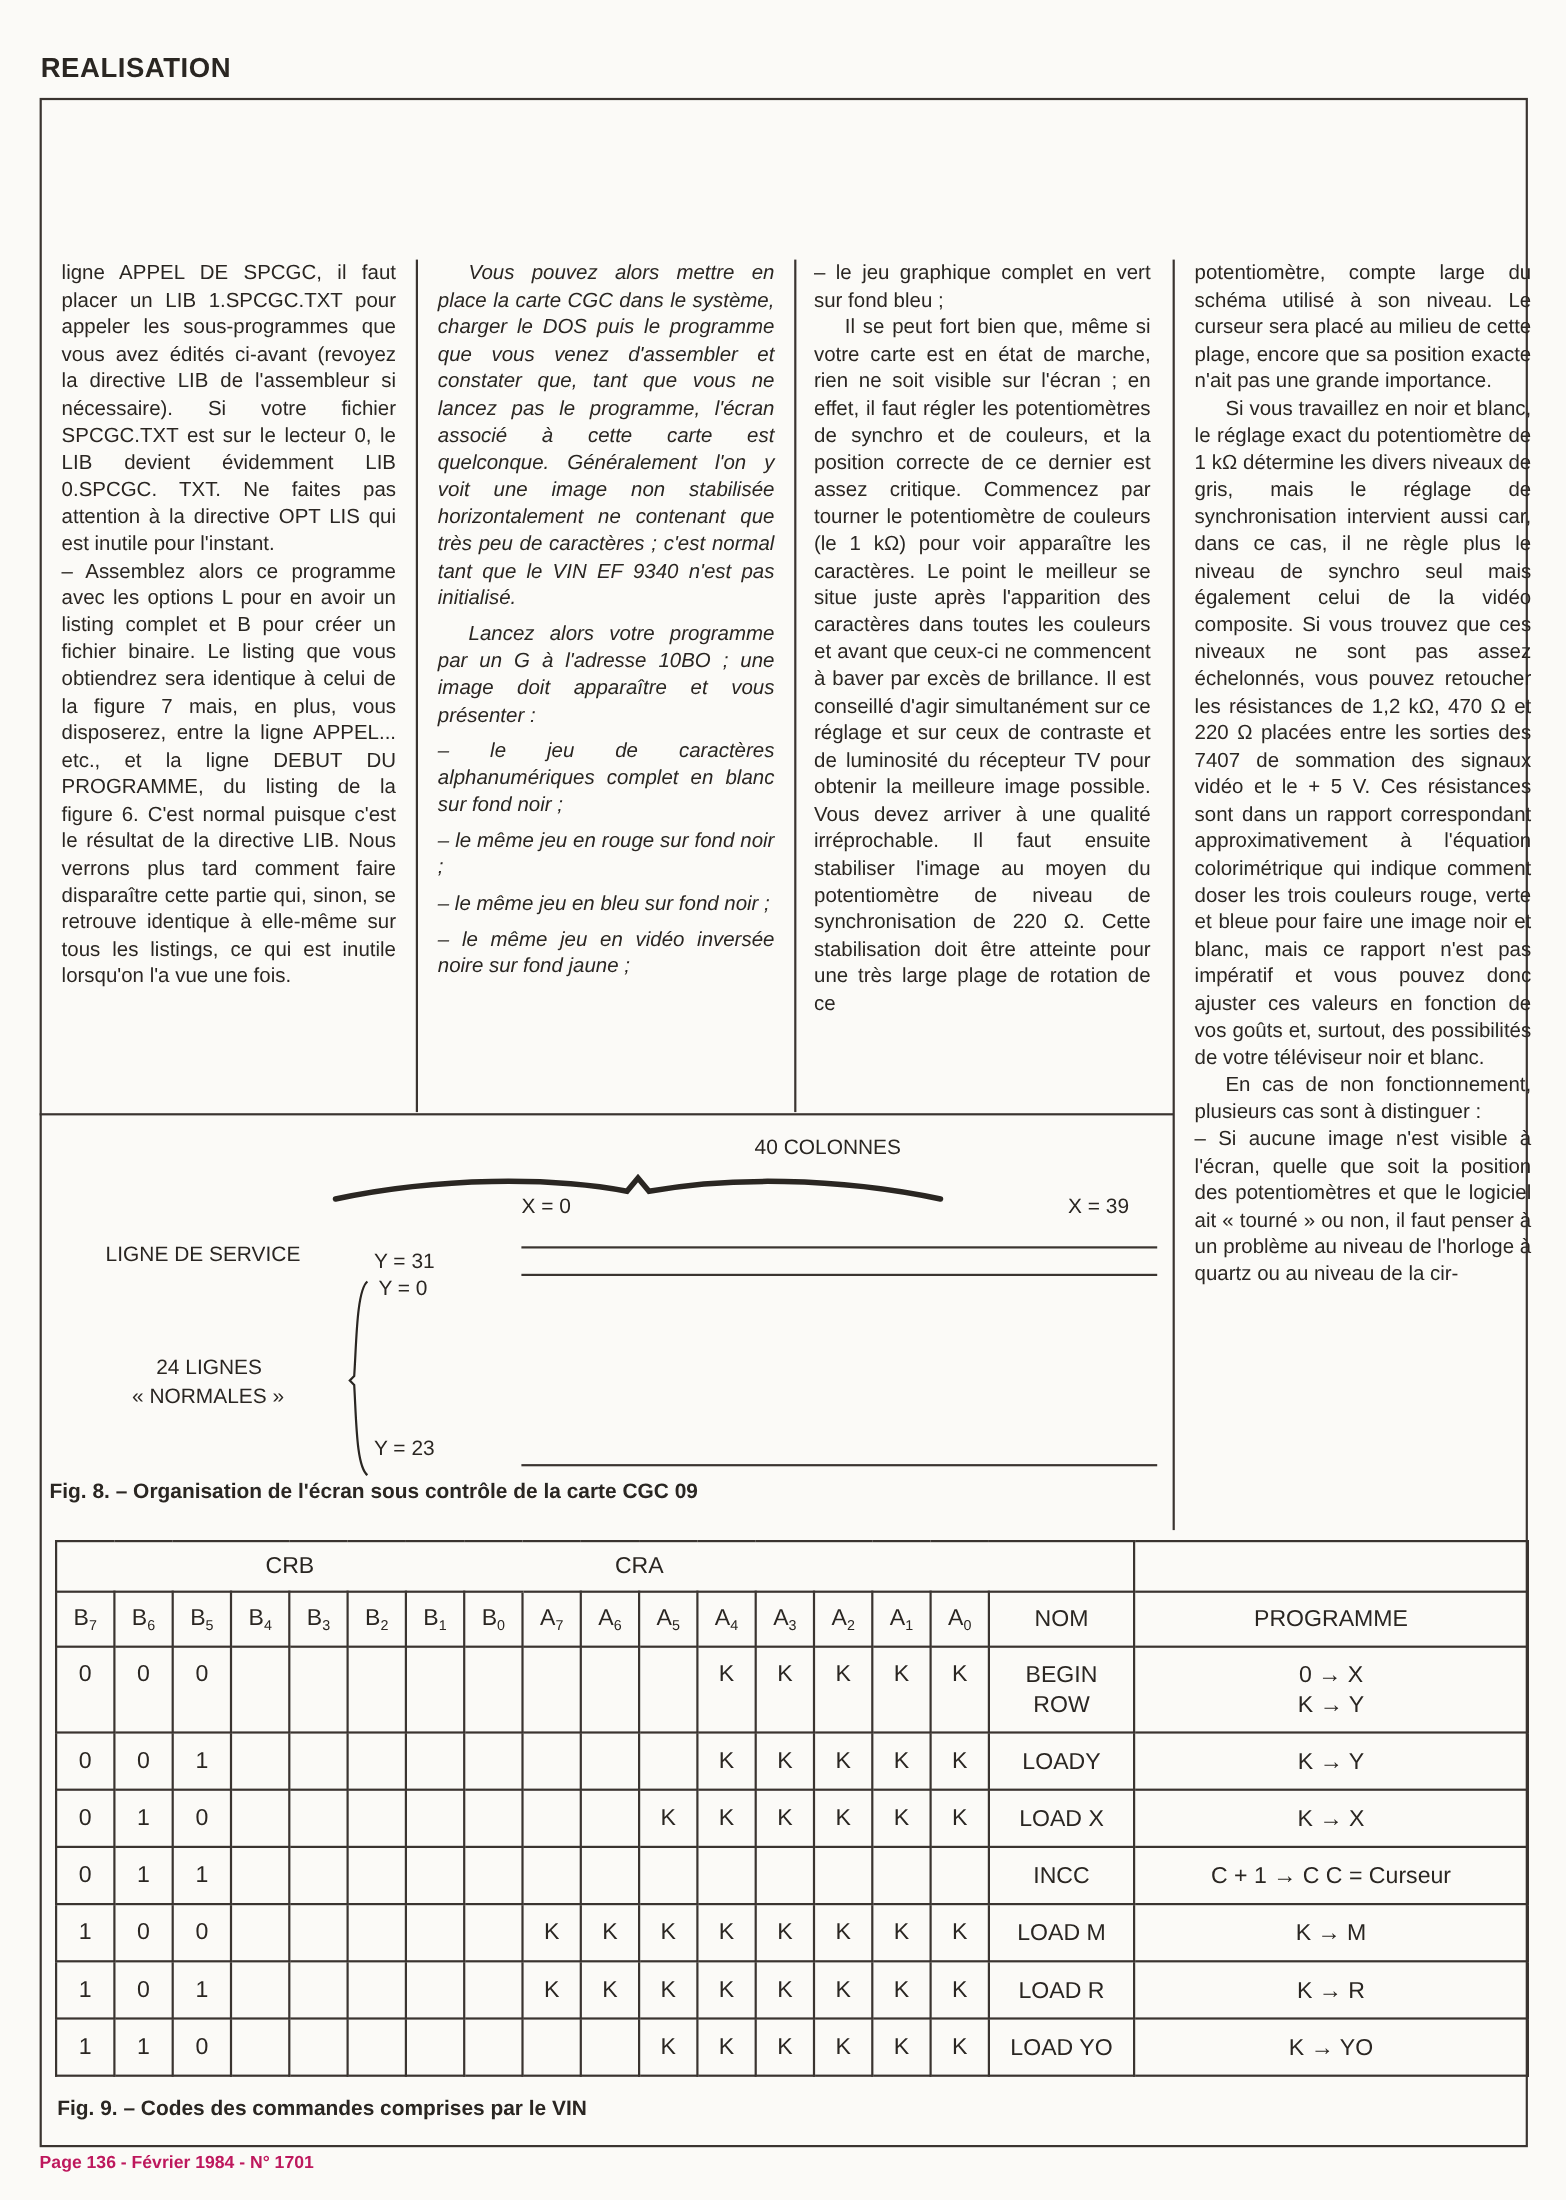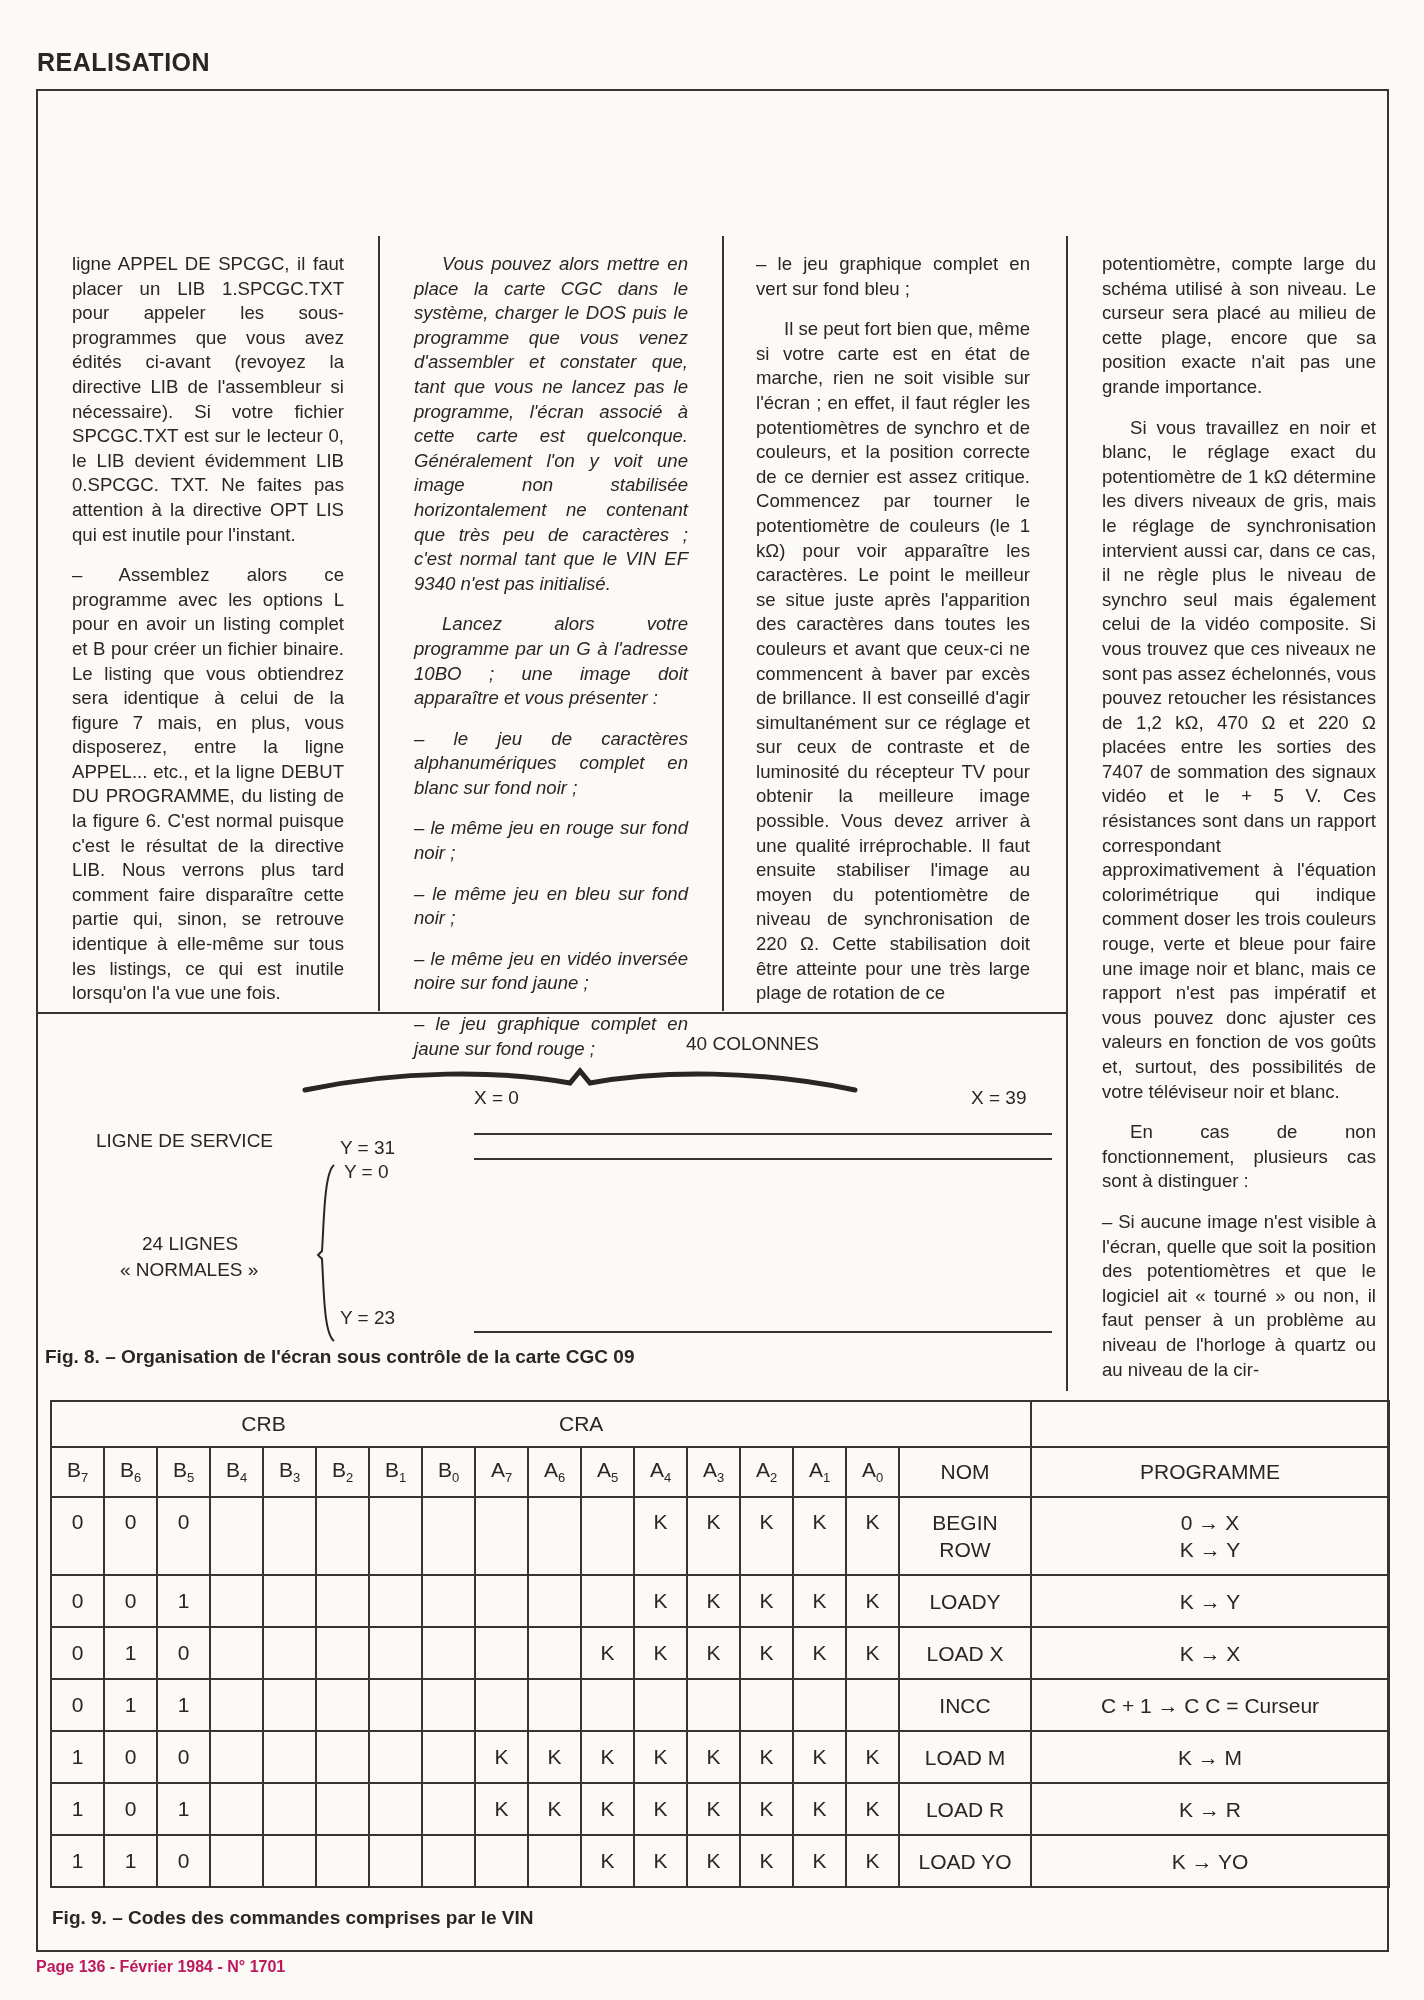--- a/index.html
+++ b/index.html
@@ -14,21 +14,21 @@
   }
   .frame {
     position: absolute; left: 36px; top: 89px; width: 1353px; height: 1863px;
     border-top: 2px solid #3a3430; border-left: 2px solid #3a3430; border-right: 2px solid #3a3430;
     border-bottom: 2px solid #3a3430; box-sizing: border-box;
   }
   .col {
     position: absolute; font-size: 18.6px; line-height: 24.6px; text-align: justify;
     hyphens: manual; color: #2a2622;
   }
-  .col p { margin: 16px; }
+  .col p { margin: 0; }
   .col p.indent { text-indent: 28px; }
   .col p.gap { margin-top: 8px; }
   .col1 { left: 56px; top: 236px; width: 304px; }
   .col2 { left: 398px; top: 236px; width: 306px; font-style: italic; }
   .col3 { left: 740px; top: 236px; width: 306px; }
   .col4 { left: 1086px; top: 236px; width: 306px; }
   .vrule { position: absolute; width: 2px; background: #3a3430; }
   .hrule { position: absolute; height: 2px; background: #3a3430; }
 
   
@@ -71,21 +71,20 @@
   <p>ligne APPEL DE SPCGC, il faut placer un LIB 1.SPCGC.TXT pour appeler les sous-programmes que vous avez édités ci-avant (revoyez la directive LIB de l'assembleur si nécessaire). Si votre fichier SPCGC.TXT est sur le lecteur 0, le LIB devient évidemment LIB 0.SPCGC. TXT. Ne faites pas attention à la directive OPT LIS qui est inutile pour l'instant.</p>
   <p>– Assemblez alors ce programme avec les options L pour en avoir un listing complet et B pour créer un fichier binaire. Le listing que vous obtiendrez sera identique à celui de la figure 7 mais, en plus, vous disposerez, entre la ligne APPEL... etc., et la ligne DEBUT DU PROGRAMME, du listing de la figure 6. C'est normal puisque c'est le résultat de la directive LIB. Nous verrons plus tard comment faire disparaître cette partie qui, sinon, se retrouve identique à elle-même sur tous les listings, ce qui est inutile lorsqu'on l'a vue une fois.</p>
 </div>
 <div class="col col2">
   <p class="indent">Vous pouvez alors mettre en place la carte CGC dans le système, charger le DOS puis le programme que vous venez d'assembler et constater que, tant que vous ne lancez pas le programme, l'écran associé à cette carte est quelconque. Généralement l'on y voit une image non stabilisée horizontalement ne contenant que très peu de caractères ; c'est normal tant que le VIN EF 9340 n'est pas initialisé.</p>
   <p class="indent gap">Lancez alors votre programme par un G à l'adresse 10BO ; une image doit apparaître et vous présenter :</p>
   <p class="gap">– le jeu de caractères alphanumériques complet en blanc sur fond noir ;</p>
   <p class="gap">– le même jeu en rouge sur fond noir ;</p>
   <p class="gap">– le même jeu en bleu sur fond noir ;</p>
   <p class="gap">– le même jeu en vidéo inversée noire sur fond jaune ;</p>
-  <p class="gap">– le jeu graphique complet en jaune sur fond rouge ;</p>
 </div>
 <div class="col col3">
   <p>– le jeu graphique complet en vert sur fond bleu ;</p>
   <p class="indent">Il se peut fort bien que, même si votre carte est en état de marche, rien ne soit visible sur l'écran ; en effet, il faut régler les potentiomètres de synchro et de couleurs, et la position correcte de ce dernier est assez critique. Commencez par tourner le potentiomètre de couleurs (le 1 kΩ) pour voir apparaître les caractères. Le point le meilleur se situe juste après l'apparition des caractères dans toutes les couleurs et avant que ceux-ci ne commencent à baver par excès de brillance. Il est conseillé d'agir simultanément sur ce réglage et sur ceux de contraste et de luminosité du récepteur TV pour obtenir la meilleure image possible. Vous devez arriver à une qualité irréprochable. Il faut ensuite stabiliser l'image au moyen du potentiomètre de niveau de synchronisation de 220 Ω. Cette stabilisation doit être atteinte pour une très large plage de rotation de ce</p>
 </div>
 <div class="col col4">
   <p>potentiomètre, compte large du schéma utilisé à son niveau. Le curseur sera placé au milieu de cette plage, encore que sa position exacte n'ait pas une grande importance.</p>
   <p class="indent">Si vous travaillez en noir et blanc, le réglage exact du potentiomètre de 1 kΩ détermine les divers niveaux de gris, mais le réglage de synchronisation intervient aussi car, dans ce cas, il ne règle plus le niveau de synchro seul mais également celui de la vidéo composite. Si vous trouvez que ces niveaux ne sont pas assez échelonnés, vous pouvez retoucher les résistances de 1,2 kΩ, 470 Ω et 220 Ω placées entre les sorties des 7407 de sommation des signaux vidéo et le + 5 V. Ces résistances sont dans un rapport correspondant approximativement à l'équation colorimétrique qui indique comment doser les trois couleurs rouge, verte et bleue pour faire une image noir et blanc, mais ce rapport n'est pas impératif et vous pouvez donc ajuster ces valeurs en fonction de vos goûts et, surtout, des possibilités de votre téléviseur noir et blanc.</p>
   <p class="indent">En cas de non fonctionnement, plusieurs cas sont à distinguer :</p>
   <p>– Si aucune image n'est visible à l'écran, quelle que soit la position des potentiomètres et que le logiciel ait « tourné » ou non, il faut penser à un problème au niveau de l'horloge à quartz ou au niveau de la cir-</p>

